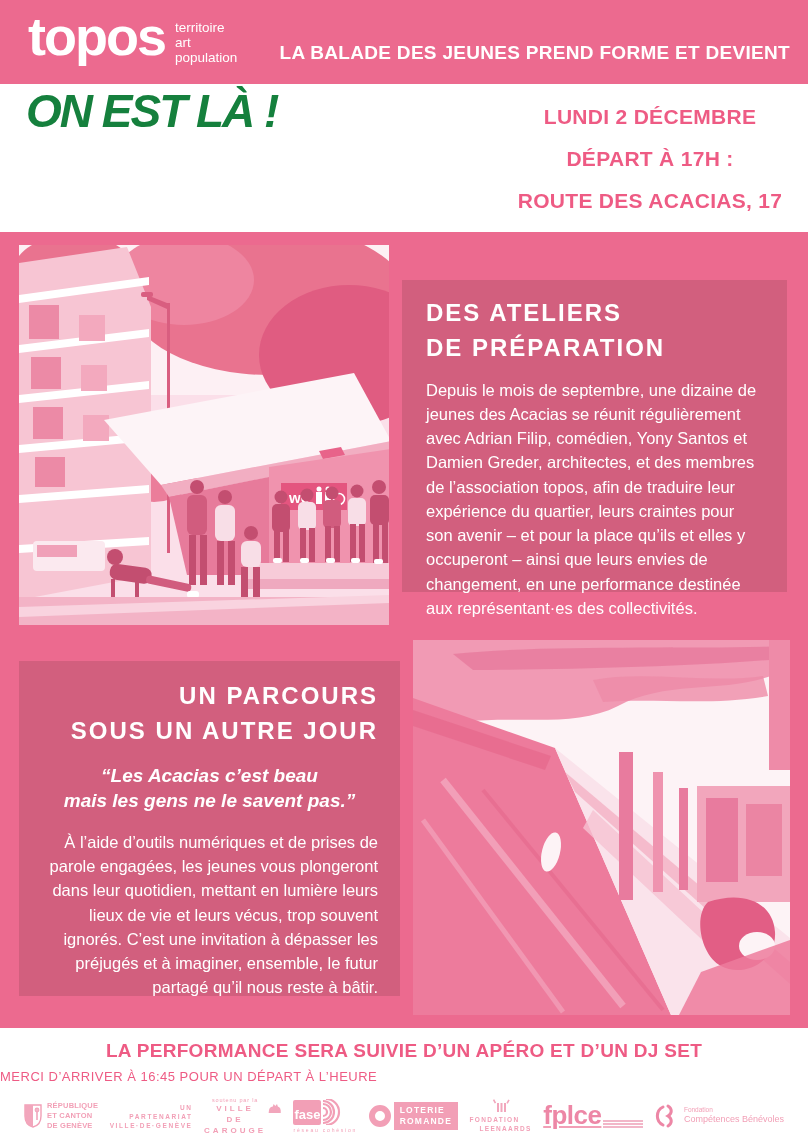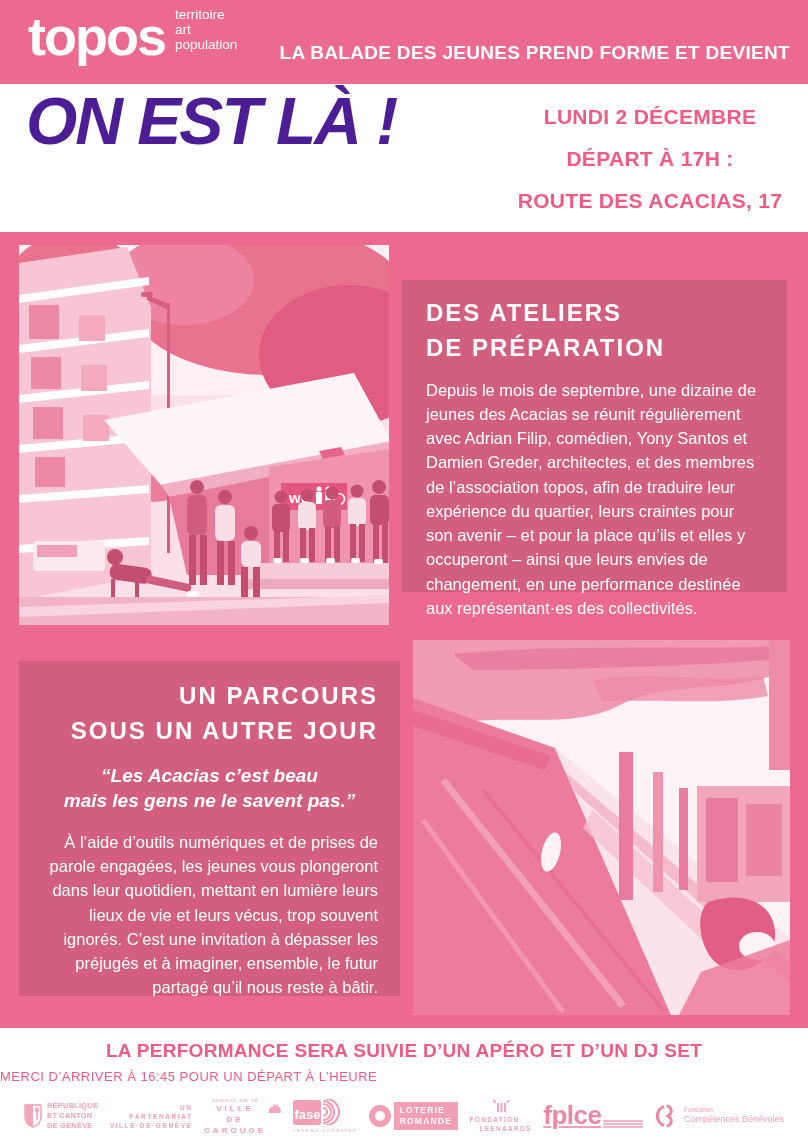--- a/index.html
+++ b/index.html
@@ -5,26 +5,26 @@
   * { margin:0; padding:0; box-sizing:border-box; }
   html,body { background:#ffffff; }
   .poster {
     position:relative; width:808px; height:1142px; overflow:hidden;
     background:#ffffff; font-family:"Liberation Sans", sans-serif;
   }
   
   .header { position:absolute; left:0; top:0; width:808px; height:105px; background:#EC6A8F; }
   .logo { position:absolute; left:28px; top:8px; display:flex; align-items:flex-start; gap:10px; }
   .logo-word { font-size:54px; font-weight:bold; color:#fff; letter-spacing:-2px; line-height:1.05; }
-  .logo-tagline { color:#fff; font-size:13.5px; line-height:1.1; font-weight:500; }
+  .logo-tagline { margin-top:13px; color:#fff; font-size:13.5px; line-height:1.1; font-weight:500; }
   .banner-text { position:absolute; right:18px; top:42px; color:#fff; font-weight:bold; font-size:19px; letter-spacing:0.3px; }
   
   .hero { position:absolute; left:0; top:84px; width:808px; height:148px; background:#fff; }
-  .title { position:absolute; left:26px; top:4px; font-size:66px; line-height:1;
-           font-style:italic; font-weight:bold; color:#4c1d95; letter-spacing:-2px; }
+  .title { position:absolute; left:26px; top:4px; font-size:46px; line-height:1;
+           font-style:italic; font-weight:bold; color:#15803d; letter-spacing:-2px; }
   .subtitle { position:absolute; left:30px; top:96px; font-size:21px; font-style:italic; color:#EE5B84; font-weight:500; }
   .event-block { position:absolute; left:500px; top:12px; width:300px; text-align:center;
                  color:#EE5B84; font-weight:bold; font-size:21px; line-height:2.0; letter-spacing:0.3px; }
   
   .main { position:absolute; left:0; top:232px; width:808px; height:796px; background:#EC6A8F; }
   .photo { position:absolute; overflow:hidden; }
   .photo svg { display:block; }
   .photo1 { left:19px; top:13px; width:370px; height:380px; }
   .photo2 { left:413px; top:408px; width:377px; height:375px; }
   .panel { position:absolute; background:#D25F7E; color:#fff; }

